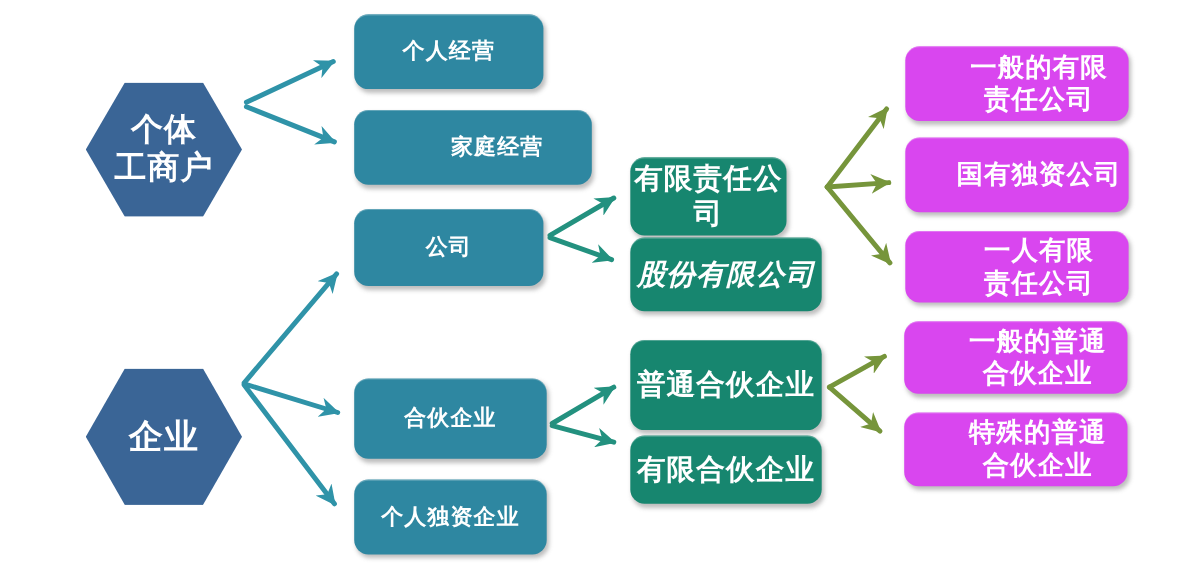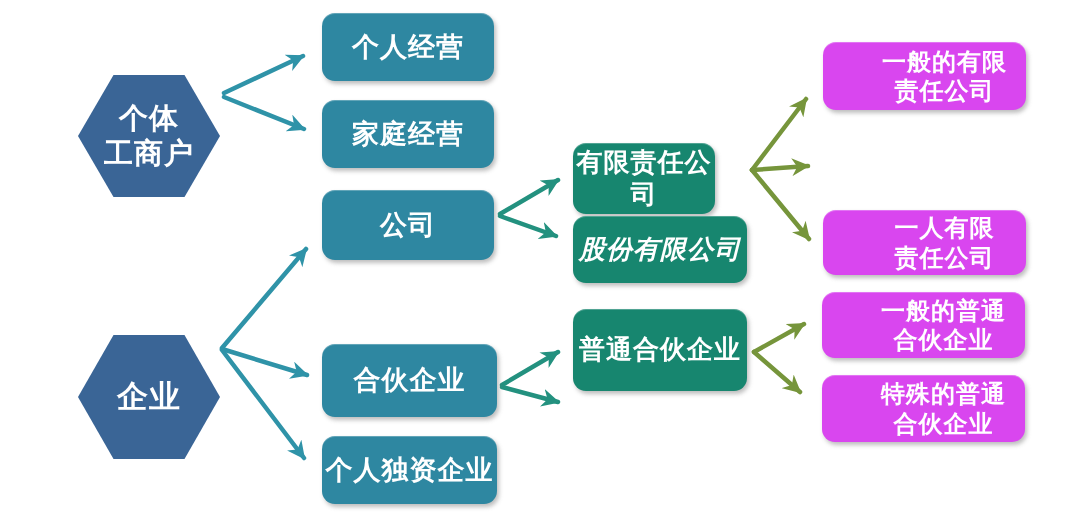--- a/index.html
+++ b/index.html
@@ -11,35 +11,35 @@
   .arrow-layer { position:absolute; left:0; top:0; width:1080px; height:529px; pointer-events:none; }
   .node {
     position:absolute; display:flex; align-items:center; justify-content:center;
     color:#ffffff; font-weight:bold; text-align:center; white-space:pre-line;
     line-height:1.22; letter-spacing:1px;
   }
   .rbox {
     border-radius:13px;
     box-shadow: 2px 3px 4px rgba(110,110,110,0.45), inset 0 1px 0 rgba(255,255,255,0.25);
   }
-  .teal  { background:#2e87a1; font-size:27px; }
+  .teal  { background:#2e87a1; font-size:20px; }
   .green { background:#17866f; font-size:26px; }
   .olive { background:#d946ef; font-size:24px;padding-left:40px; }
   .hex {
     background:#3a6596;
     clip-path: polygon(25% 0, 75% 0, 100% 50%, 75% 100%, 25% 100%, 0 50%);
   }
   .hex1 { font-size:29px;margin-top:41px; }
   .hex2 { font-size:31px; }
 
   
   .hex-individual      { left:78px;  top:34px;  width:142px; height:122px; }
   .hex-enterprise      { left:78px;  top:287px; width:142px; height:124px;margin-top:48px; }
   .n-personal-op       { left:322px; top:13px;  width:172px; height:68px; }
-  .n-family-op         { left:322px; top:100px; width:172px; height:68px; }
+  .n-family-op         { left:322px; top:100px; width:172px; height:68px;padding-left:44px; }
   .n-company           { left:322px; top:190px; width:172px; height:70px; }
   .n-partnership       { left:322px; top:344px; width:175px; height:73px; }
   .n-sole-prop         { left:322px; top:436px; width:175px; height:68px; }
   .n-llc               { left:573px; top:143px; width:142px; height:71px; }
   .n-jsc               { left:573px; top:216px; width:174px; height:67px;font-style:italic; }
   .n-general-part      { left:573px; top:309px; width:174px; height:82px; }
   .n-limited-part      { left:573px; top:396px; width:174px; height:62px; }
   .n-ordinary-llc      { left:823px; top:42px;  width:163px; height:68px; }
   .n-state-owned       { left:823px; top:125px; width:163px; height:68px; }
   .n-one-person-llc    { left:823px; top:210px; width:163px; height:65px; }
@@ -91,23 +91,25 @@
 
   <div class="node rbox teal n-personal-op">个人经营</div>
   <div class="node rbox teal n-family-op">家庭经营</div>
   <div class="node rbox teal n-company">公司</div>
   <div class="node rbox teal n-partnership">合伙企业</div>
   <div class="node rbox teal n-sole-prop">个人独资企业</div>
 
   <div class="node rbox green n-llc">有限责任公司</div>
   <div class="node rbox green n-jsc">股份有限公司</div>
   <div class="node rbox green n-general-part">普通合伙企业</div>
+  <div class="node rbox green n-limited-part">有限合伙企业</div>
 
   <div class="node rbox olive n-ordinary-llc">一般的有限
 责任公司</div>
+  <div class="node rbox olive n-state-owned">国有独资公司</div>
   <div class="node rbox olive n-one-person-llc">一人有限
 责任公司</div>
   <div class="node rbox olive n-ordinary-gp">一般的普通
 合伙企业</div>
   <div class="node rbox olive n-special-gp">特殊的普通
 合伙企业</div>
 
 </div>
 
 </body></html>

